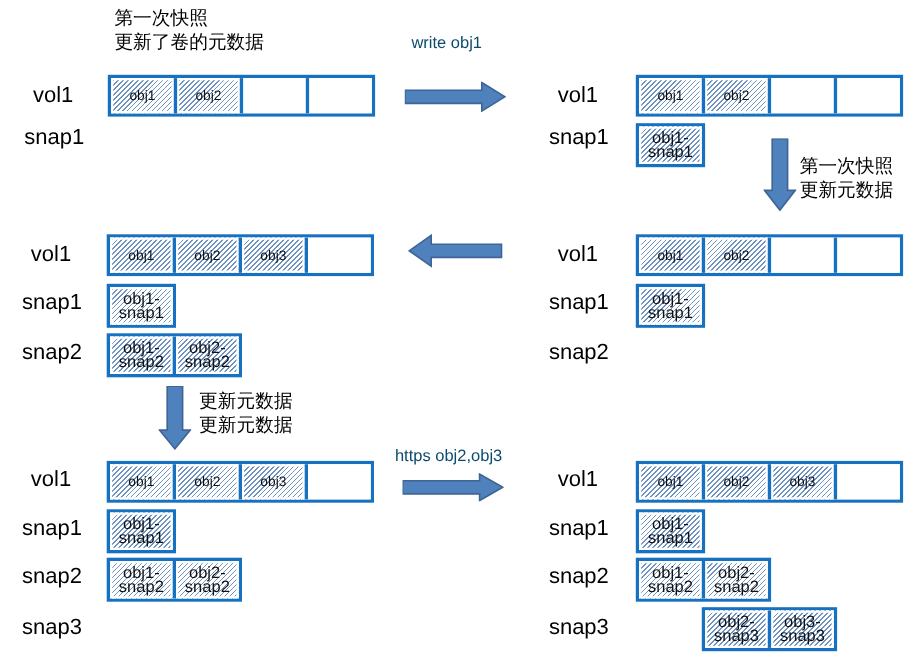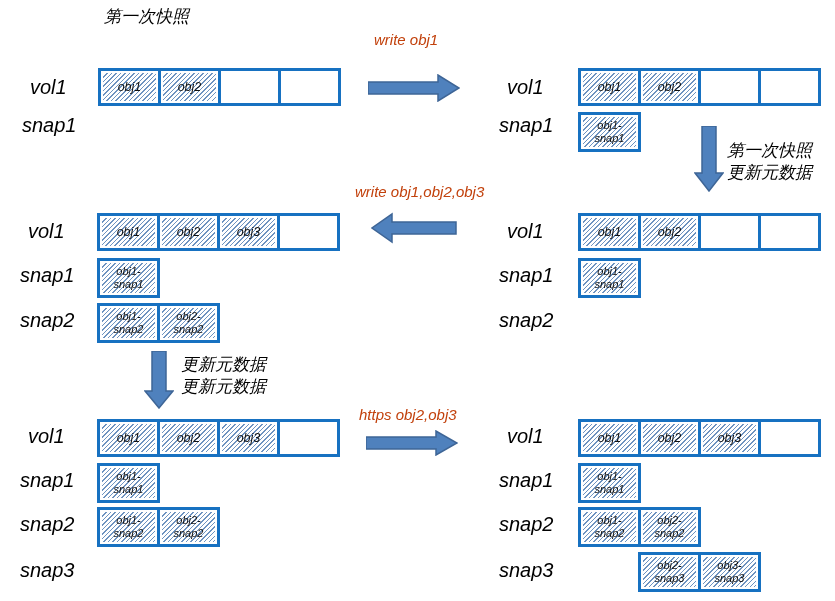--- a/index.html
+++ b/index.html
@@ -1,60 +1,60 @@
 <!DOCTYPE html>
 <html><head>
 <meta charset="utf-8">
 <style>
   html,body{margin:0;padding:0;background:#fff;}
   .stage{
     position:relative;width:835px;height:601px;background:#ffffff;
-    font-family:"Liberation Sans","DejaVu Sans",sans-serif;overflow:hidden;color:#000;font-style:italic;
+    font-family:"Liberation Sans","DejaVu Sans",sans-serif;overflow:hidden;color:#000;
   }
   .abs{position:absolute;}
   
   .row{display:flex;border:3px solid #1771c1;background:#fff;}
   .cell{
     width:57px;display:flex;align-items:center;justify-content:center;
     flex-direction:column;text-align:center;background:#fff;color:#111;
   }
   .cell+.cell{border-left:3px solid #1771c1;}
   .vol .cell{height:32px;font-size:12.5px;}
-  .snap .cell{height:34px;font-size:11px;line-height:13px;}
+  .snap .cell{height:34px;font-size:15px;line-height:13px;}
   .hatch{
     background-image:repeating-linear-gradient(135deg,#ffffff 0px,#ffffff 2.2px,#6e93c0 2.2px,#6e93c0 3.2px);
     box-shadow:inset 0 0 0 2px #ffffff;
   }
   .rlabel{font-size:20px;line-height:22px;color:#000;white-space:nowrap;}
   .note{font-size:17px;line-height:22px;color:#000;white-space:nowrap;}
-  .wlabel{font-size:15px;color:#c2410c;white-space:nowrap;}
+  .wlabel{font-size:15px;color:#0c4a6e;white-space:nowrap;}
   .wm{
     font-size:17px;letter-spacing:1px;color:#c0c0c0;opacity:.85;z-index:6;white-space:nowrap;
   }
   .arrow{z-index:2;}
 </style>
 </head>
 <body>
 
 <div class="stage">
 
   <div class="abs note" style="left:104px;top:6px;">
     <div>第一次快照</div>
+    <div>更新了卷的元数据</div>
   </div>
   <div class="abs note" style="left:727px;top:140px;">
     <div>第一次快照</div>
     <div>更新元数据</div>
   </div>
   <div class="abs note" style="left:181px;top:354px;">
     <div>更新元数据</div>
     <div>更新元数据</div>
   </div>
 
   <div class="abs wlabel" style="left:374px;top:31px;">write obj1</div>
-  <div class="abs wlabel" style="left:355px;top:183px;">write obj1,obj2,obj3</div>
   <div class="abs wlabel" style="left:359px;top:406px;">https obj2,obj3</div>
 
   <svg class="abs arrow" style="left:368px;top:74px;" width="92" height="28" viewBox="0 0 92 28">
     <polygon points="0,8 70,8 70,1 91,14 70,27 70,20 0,20" fill="#4f81bd" stroke="#3e6596" stroke-width="1.5"></polygon>
   </svg>
   <svg class="abs arrow" style="left:694px;top:126px;" width="30" height="66" viewBox="0 0 30 66">
     <polygon points="8,0 22,0 22,47 29,47 15,65 1,47 8,47" fill="#4f81bd" stroke="#3e6596" stroke-width="1.5"></polygon>
   </svg>
   <svg class="abs arrow" style="left:371px;top:212px;" width="86" height="32" viewBox="0 0 86 32">
     <polygon points="85,10 21,10 21,2 1,16 21,30 21,22 85,22" fill="#4f81bd" stroke="#3e6596" stroke-width="1.5"></polygon>

